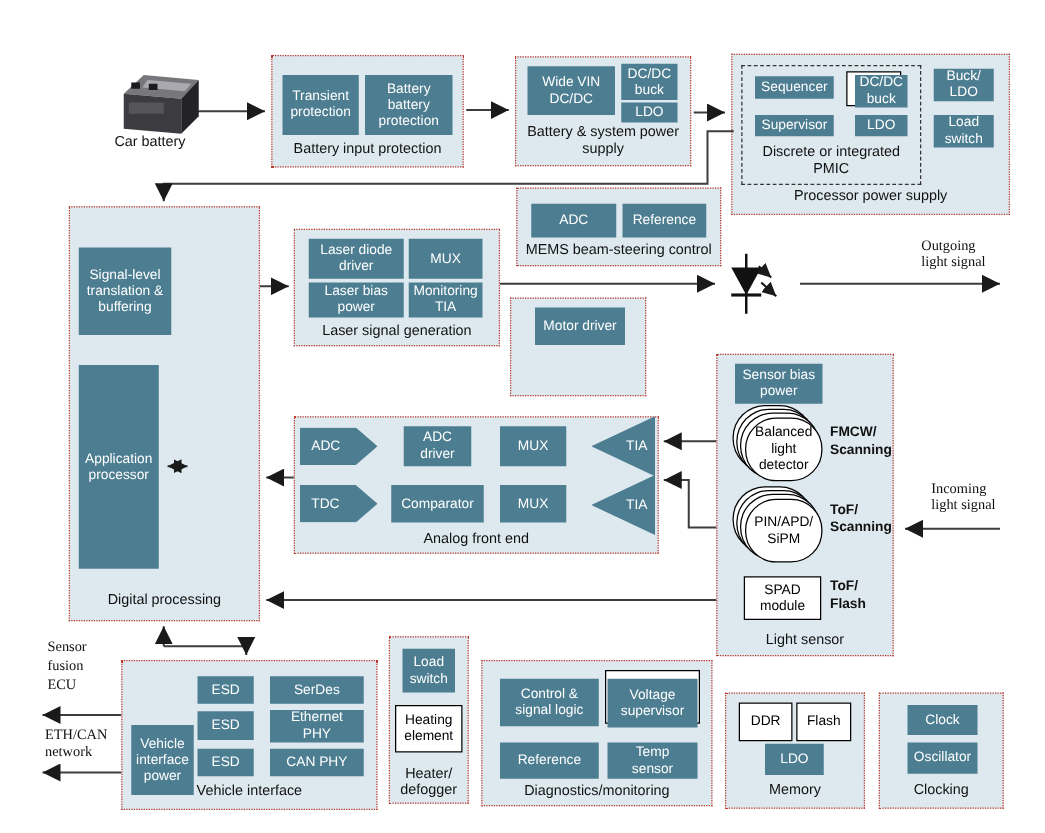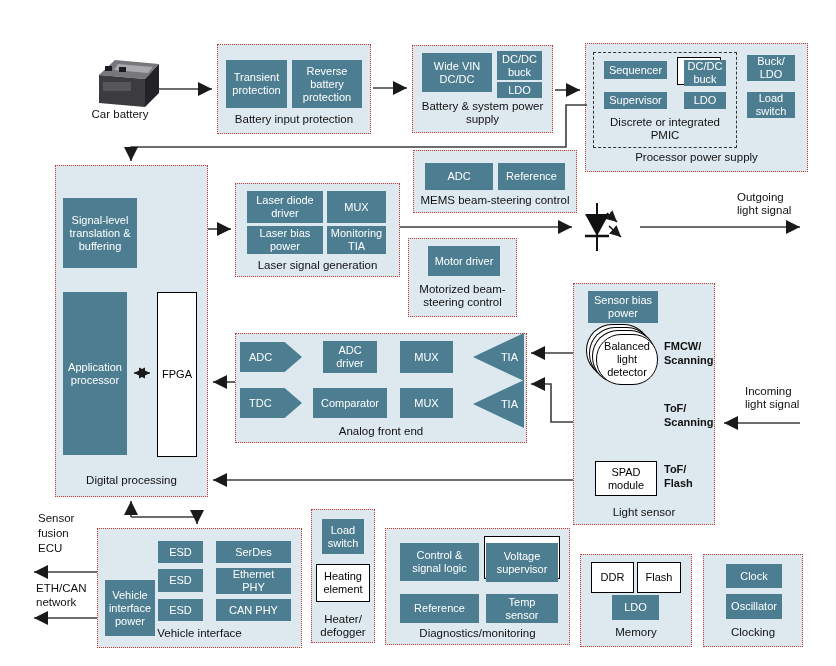--- a/index.html
+++ b/index.html
@@ -9,33 +9,33 @@
   .pmicbox{position:absolute;border:1px dashed #333;box-sizing:border-box;}
   .chip{position:absolute;background:#4c7d91;color:#fff;display:flex;align-items:center;justify-content:center;
         text-align:center;font-size:11px;line-height:13px;white-space:pre-line;box-sizing:border-box;}
   .chip.white{background:#fff;color:#000;border:1px solid #000;}
   .pent{clip-path:polygon(0 0,72% 0,100% 50%,72% 100%,0 100%);justify-content:flex-start;padding-left:9px;}
   .tri{clip-path:polygon(100% 0,100% 100%,0 50%);justify-content:flex-end;padding-right:6px;}
   .stack3{box-shadow:-3px -3px 0 0 #fff,-3px -3px 0 1px #000,-6px -6px 0 0 #fff,-6px -6px 0 1px #000,-9px -9px 0 0 #fff,-9px -9px 0 1px #000;border-radius:25px;}
   .offset-ul{box-shadow:-6px -2px 0 0 #fff,-6px -2px 0 1px #000;}
   .offset-up{box-shadow:0 -5px 0 1px #fff,0 -5px 0 2px #000;text-align:center;}
   .ptitle{position:absolute;text-align:center;font-size:11.5px;line-height:13px;color:#111;white-space:pre-line;}
-  .sig{position:absolute;font-size:11.5px;line-height:13px;color:#111;white-space:pre-line;}
+  .sig{position:absolute;font-size:11.5px;line-height:13px;color:#111;white-space:pre-line;font-family:Liberation Serif, serif;}
   .tag{position:absolute;font-size:11px;line-height:14px;color:#111;white-space:pre-line;text-align:left;font-weight:bold;}
   svg.overlay{position:absolute;left:0;top:0;pointer-events:none;}
 </style>
 </head>
 <body>
 
 <div id="canvas">
 
   <div class="panel" style="left:217px;top:44px;width:154px;height:90px"></div>
   <div class="chip" style="left:226px;top:60px;width:61px;height:48px">Transient
 protection</div>
-  <div class="chip" style="left:292px;top:60px;width:70px;height:48px">Reverse
+  <div class="chip" style="left:292px;top:60px;width:70px;height:48px">Battery
 battery
 protection</div>
   <div class="ptitle" style="left:217px;top:113px;width:154px">Battery input protection</div>
 
   <div class="panel" style="left:412px;top:45px;width:141px;height:88px"></div>
   <div class="chip" style="left:422px;top:53px;width:70px;height:39px">Wide VIN
 DC/DC</div>
   <div class="chip" style="left:497px;top:51px;width:45px;height:29px">DC/DC
 buck</div>
   <div class="chip" style="left:497px;top:82px;width:45px;height:16px">LDO</div>
@@ -67,30 +67,27 @@
 driver</div>
   <div class="chip" style="left:327px;top:191px;width:59px;height:32px">MUX</div>
   <div class="chip" style="left:247px;top:226px;width:76px;height:28px">Laser bias
 power</div>
   <div class="chip" style="left:327px;top:226px;width:59px;height:28px">Monitoring
 TIA</div>
   <div class="ptitle" style="left:235px;top:259px;width:165px">Laser signal generation</div>
 
   <div class="panel" style="left:408px;top:238px;width:109px;height:79px"></div>
   <div class="chip" style="left:428px;top:246px;width:72px;height:30px">Motor driver</div>
-  <div class="ptitle" style="left:408px;top:283px;width:109px">Motorized beam-
-steering control</div>
 
   <div class="panel" style="left:55px;top:165px;width:153px;height:332px"></div>
   <div class="chip" style="left:63px;top:198px;width:74px;height:70px">Signal-level
 translation &amp;
 buffering</div>
   <div class="chip" style="left:63px;top:292px;width:64px;height:163px">Application
 processor</div>
-  <div class="chip white" style="left:157px;top:292px;width:40px;height:165px">FPGA</div>
   <div class="ptitle" style="left:55px;top:474px;width:153px">Digital processing</div>
 
   <div class="panel" style="left:235px;top:333px;width:292px;height:110px"></div>
   <div class="chip pent" style="left:240px;top:342px;width:62px;height:30px">ADC</div>
   <div class="chip" style="left:323px;top:341px;width:54px;height:32px">ADC
 driver</div>
   <div class="chip" style="left:400px;top:341px;width:53px;height:32px">MUX</div>
   <div class="chip tri" style="left:473px;top:333px;width:51px;height:48px">TIA</div>
   <div class="chip pent" style="left:240px;top:388px;width:62px;height:30px">TDC</div>
   <div class="chip" style="left:313px;top:388px;width:74px;height:30px">Comparator</div>
@@ -99,20 +96,22 @@
   <div class="ptitle" style="left:235px;top:425px;width:292px">Analog front end</div>
 
   <div class="panel" style="left:573px;top:283px;width:142px;height:242px"></div>
   <div class="chip" style="left:588px;top:291px;width:70px;height:32px">Sensor bias
 power</div>
   <div class="chip white stack3" style="left:596px;top:334px;width:62px;height:51px">Balanced
 light
 detector</div>
   <div class="tag" style="left:664px;top:339px">FMCW/
 Scanning</div>
+  <div class="chip white stack3" style="left:596px;top:399px;width:62px;height:51px">PIN/APD/
+SiPM</div>
   <div class="tag" style="left:664px;top:401px">ToF/
 Scanning</div>
   <div class="chip white" style="left:595px;top:461px;width:62px;height:35px">SPAD
 module</div>
   <div class="tag" style="left:664px;top:462px">ToF/
 Flash</div>
   <div class="ptitle" style="left:573px;top:506px;width:142px">Light sensor</div>
 
   <div class="panel" style="left:97px;top:528px;width:205px;height:120px"></div>
   <div class="chip" style="left:105px;top:580px;width:50px;height:56px">Vehicle

